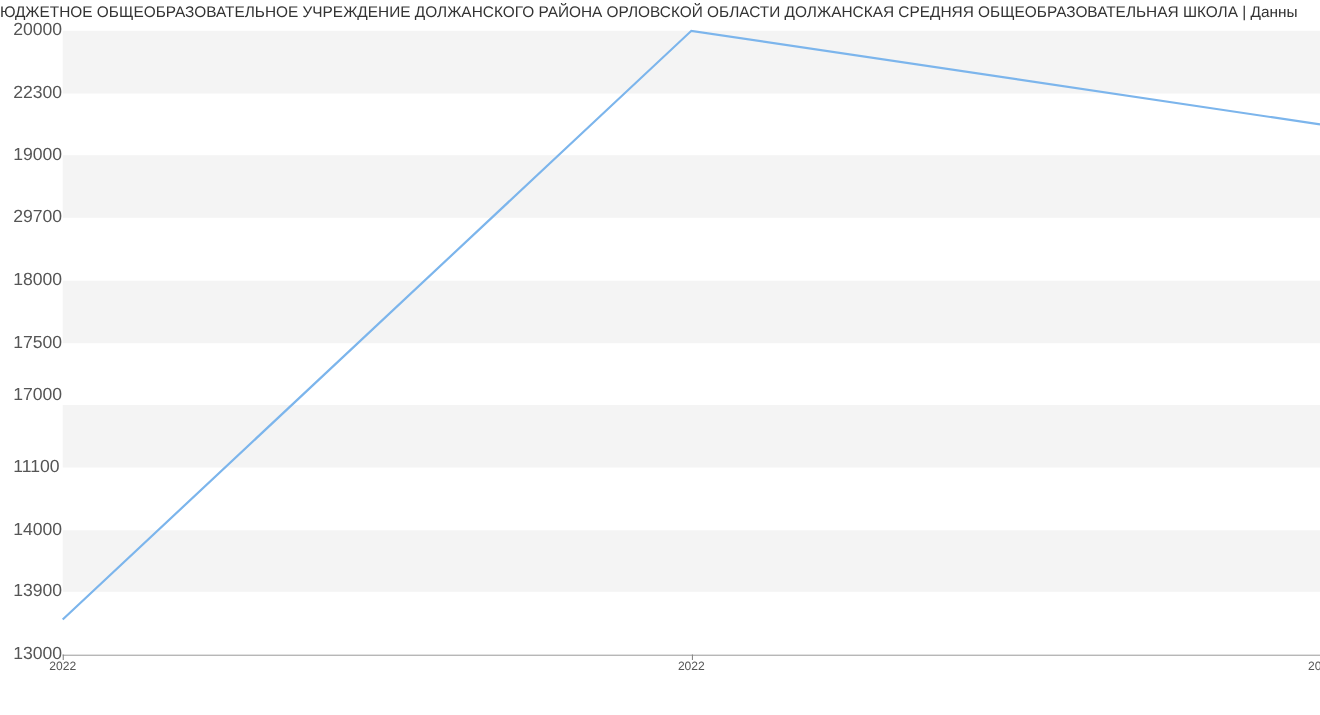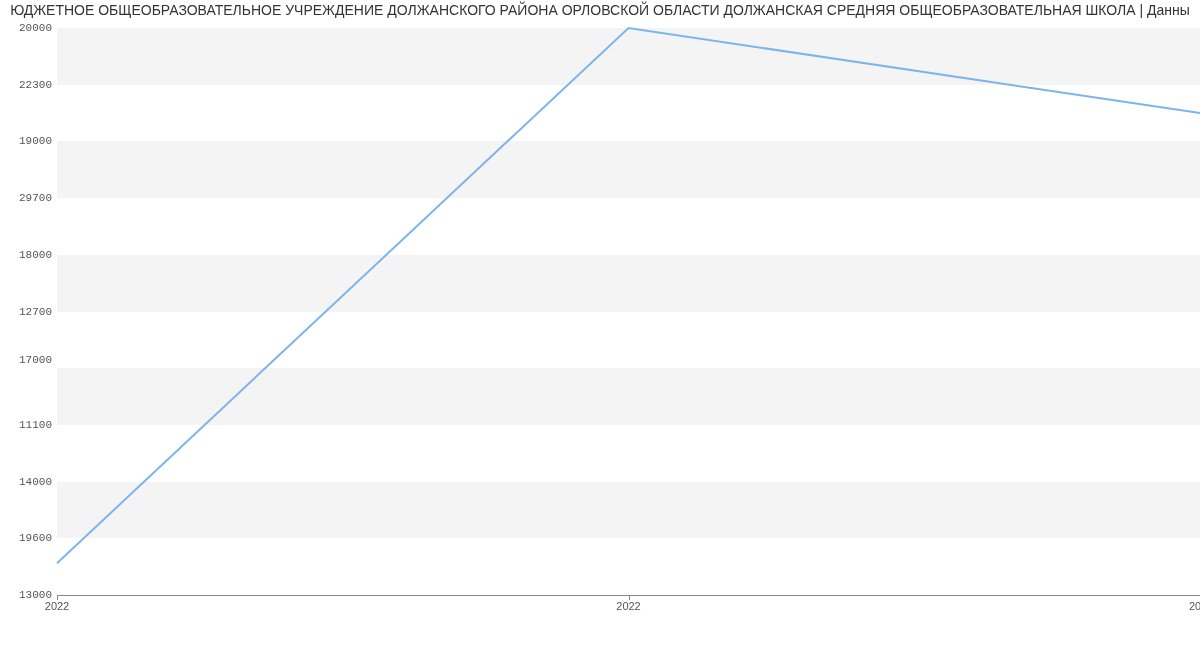--- a/index.html
+++ b/index.html
@@ -9,21 +9,20 @@
     height: 650px;
     background: #ffffff;
     font-family: Arial, Helvetica, sans-serif;
     overflow: hidden;
   }
   .title {
     position: absolute;
     top: 2px;
     left: 0;
     width: 1200px;
-    text-align: center;
     font-size: 14px;
     color: #333;
     white-space: nowrap;
   }
   .plot-area {
     position: absolute;
     left: 57px;
     top: 28px;
     width: 1143px;
     height: 567px;
@@ -31,26 +30,25 @@
   }
   .grid-band {
     position: absolute;
     left: 0;
     width: 100%;
     background: #f4f4f4;
   }
   .tick-y {
     position: absolute;
     right: 1148px;
-    font-size: 11px;
+    font-size: 16px;
     color: #555;
     text-align: right;
     width: 40px;
     transform: translateY(-50%);
-    font-family: Liberation Mono, monospace;
   }
   .tick-x {
     position: absolute;
     top: 600px;
     font-size: 11px;
     color: #555;
     transform: translateX(-50%);
     text-align: right;
   }
   .tick-mark-x {
@@ -86,25 +84,25 @@
   <div class="grid-band" style="bottom:70%; height:10%;"></div>
   <div class="grid-band" style="bottom:80%; height:10%; background:#ffffff;"></div>
   <div class="grid-band" style="bottom:90%; height:10%;"></div>
 
   <svg class="line" viewBox="0 0 1143 567" preserveAspectRatio="none">
     <polyline id="series-line" fill="none" stroke="#7cb5ec" stroke-width="2" points="0.0,535.2 571.5,0.0 1143.0,85.1"></polyline>
   </svg>
 </div>
 
 <div class="tick-y" style="top:595px">13000</div>
-<div class="tick-y" style="top:538.3px">19600</div>
+<div class="tick-y" style="top:538.3px">13900</div>
 <div class="tick-y" style="top:481.6px">14000</div>
 <div class="tick-y" style="top:424.9px">11100</div>
 <div class="tick-y" style="top:360px">17000</div>
-<div class="tick-y" style="top:311.5px">12700</div>
+<div class="tick-y" style="top:311.5px">17500</div>
 <div class="tick-y" style="top:254.8px">18000</div>
 <div class="tick-y" style="top:198.1px">29700</div>
 <div class="tick-y" style="top:141.4px">19000</div>
 <div class="tick-y" style="top:84.7px">22300</div>
 <div class="tick-y" style="top:28px">20000</div>
 
 <div class="tick-mark-x" style="left:57px"></div>
 <div class="tick-x" style="left:57px">2022</div>
 <div class="tick-mark-x" style="left:628.5px"></div>
 <div class="tick-x" style="left:628.5px">2022</div>

